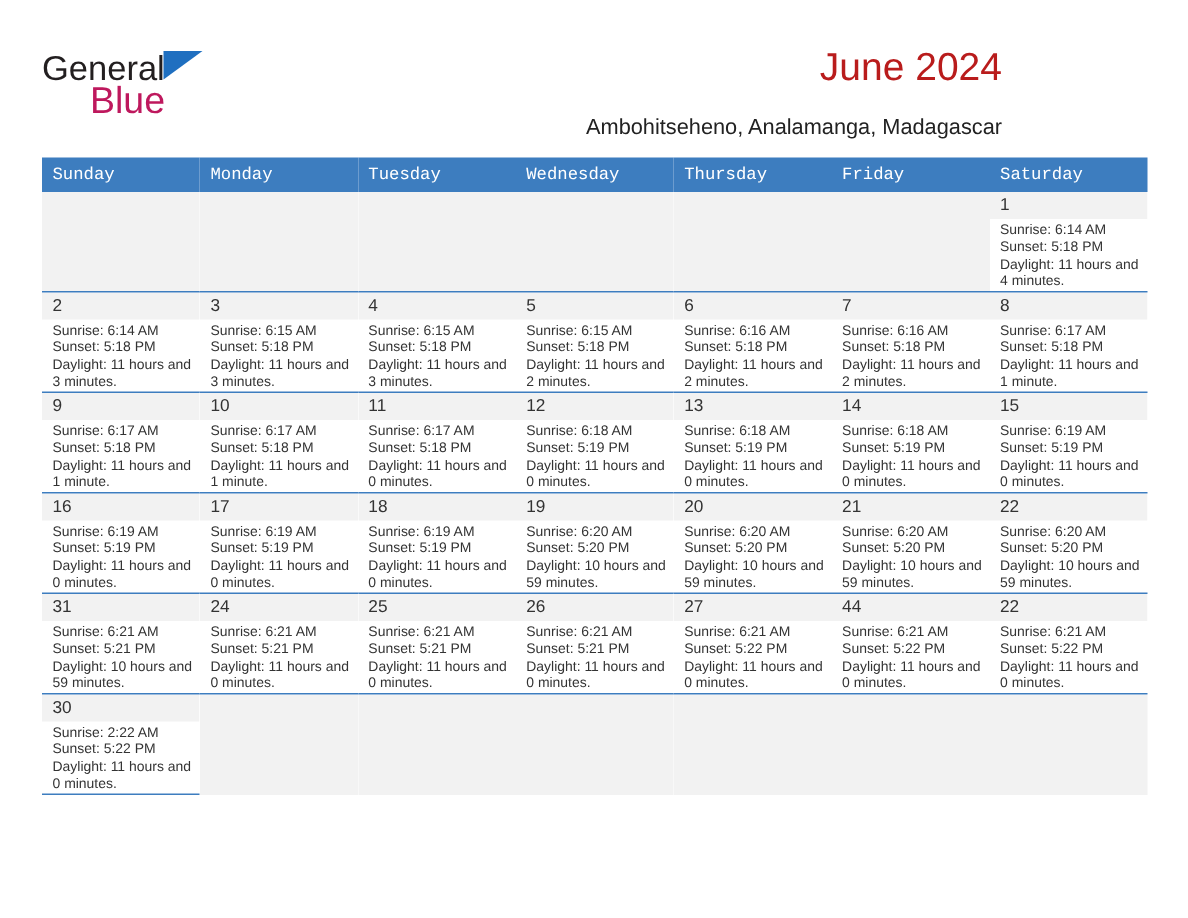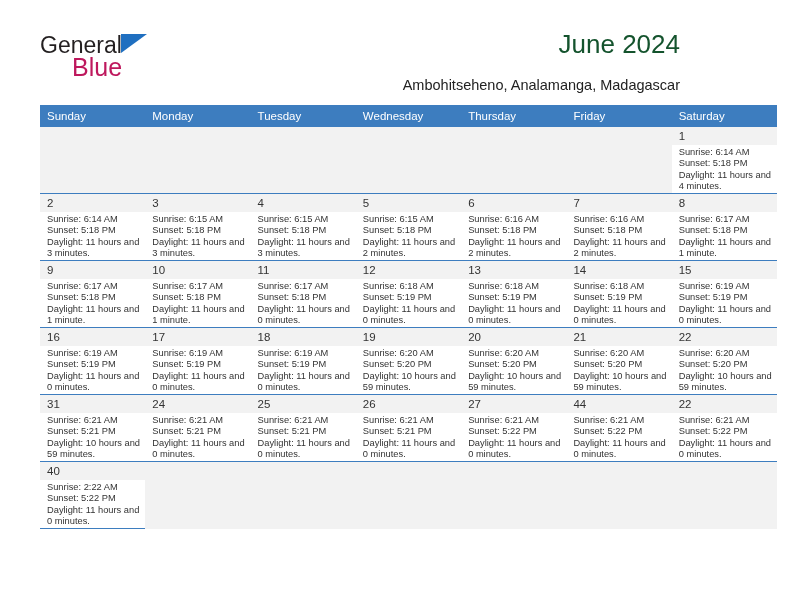--- a/index.html
+++ b/index.html
@@ -12,21 +12,20 @@
     background: #ffffff;
     font-family: "Liberation Sans", sans-serif;
     color: #000000;
     overflow: hidden;
   }
   .page {
     position: relative;
     width: 696px;
     height: 612px;
     box-sizing: border-box;
-    margin-left: 12px;
   }
   
   .header {
     position: absolute;
     left: 28px;
     top: 28px;
     right: 28px;
     height: 68px;
   }
   .logo {
@@ -60,21 +59,21 @@
     top: 22px;
     font-size: 25px;
     color: #be185d;
     line-height: 26px;
   }
   .title {
     position: absolute;
     right: 0;
     top: 0;
     font-size: 26px;
-    color: #14532d;
+    color: #b91c1c;
     text-align: right;
     line-height: 32px;
     white-space: nowrap;
   }
   .subtitle {
     position: absolute;
     right: 0;
     top: 48px;
     font-size: 14.5px;
     color: #222222;
@@ -93,20 +92,21 @@
   }
   .calendar th {
     background: #3d7dbf;
     color: #ffffff;
     font-size: 11.5px;
     font-weight: normal;
     text-align: left;
     padding: 5px 0 5px 7px;
     height: 10px;
     border: none;
+    font-family: Liberation Mono, monospace;
   }
   .calendar td {
     vertical-align: top;
     padding: 0;
     border: none;
     border-bottom: 1px solid #3d7dbf;
     height: 66px;
     width: 105.28px;
     overflow: hidden;
   }
@@ -474,21 +474,21 @@
                 <div>Sunrise: 6:21 AM</div>
                 <div>Sunset: 5:22 PM</div>
                 <div class="wrap">Daylight: 11 hours and 0 minutes.</div>
               </div>
             </div>
           </td>
         </tr>
         <tr>
           <td>
             <div class="cell filled">
-              <span class="daynum">40</span>
+              <span class="daynum">30</span>
               <div class="detail">
                 <div>Sunrise: 2:22 AM</div>
                 <div>Sunset: 5:22 PM</div>
                 <div class="wrap">Daylight: 11 hours and 0 minutes.</div>
               </div>
             </div>
           </td>
           <td class="empty-cell" style="border-bottom: none;"></td>
           <td class="empty-cell" style="border-bottom: none;"></td>
           <td class="empty-cell" style="border-bottom: none;"></td>

